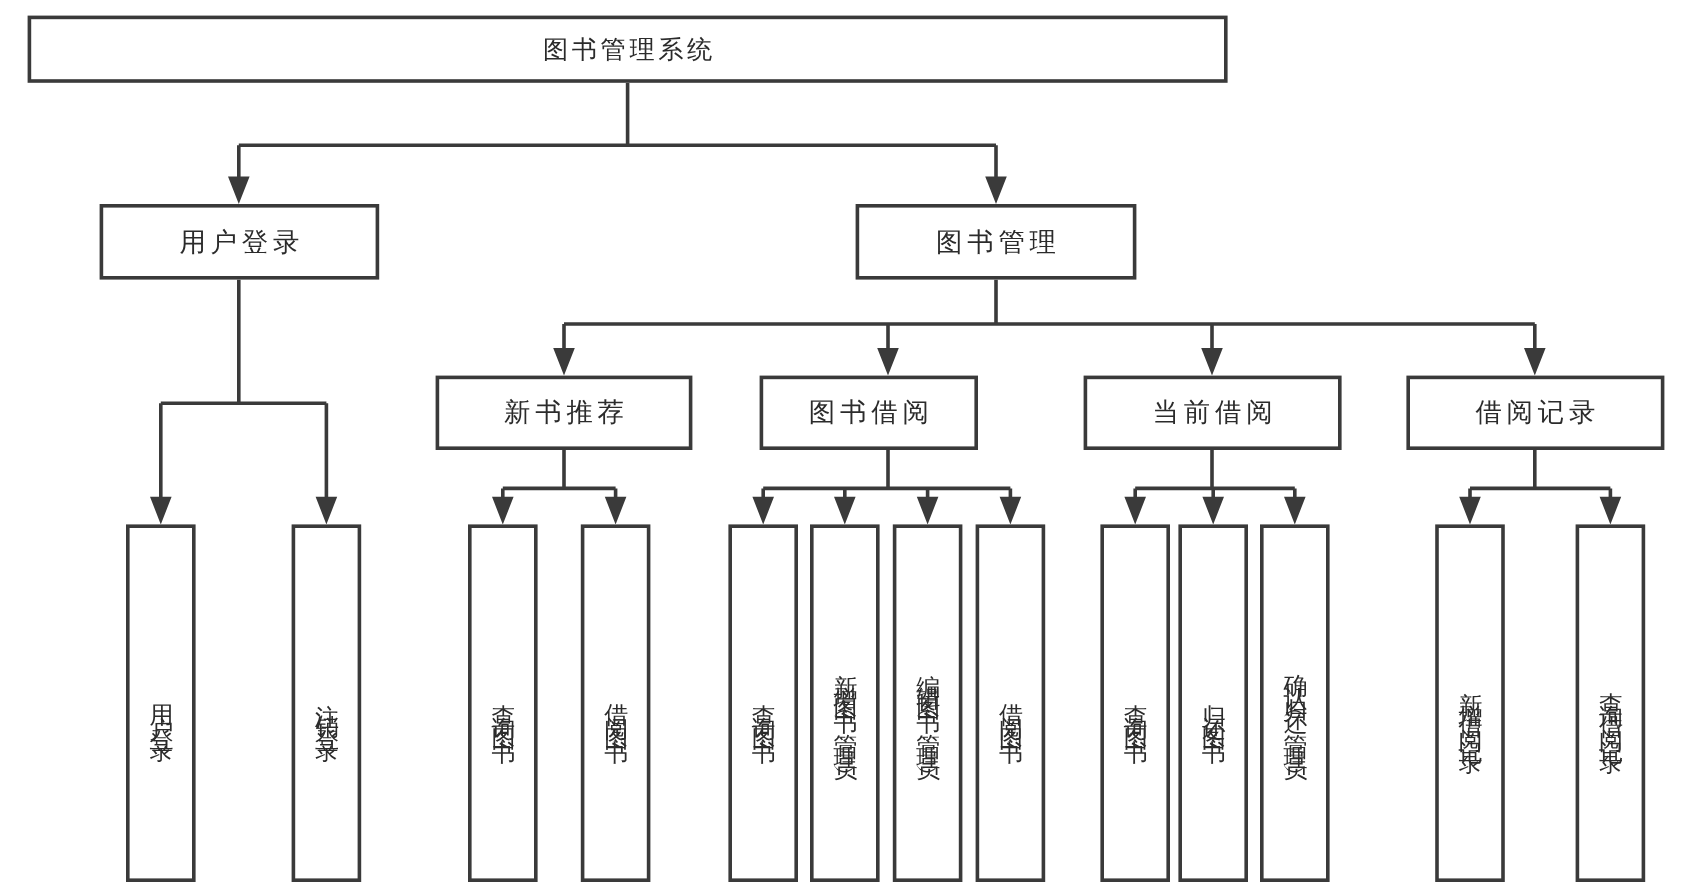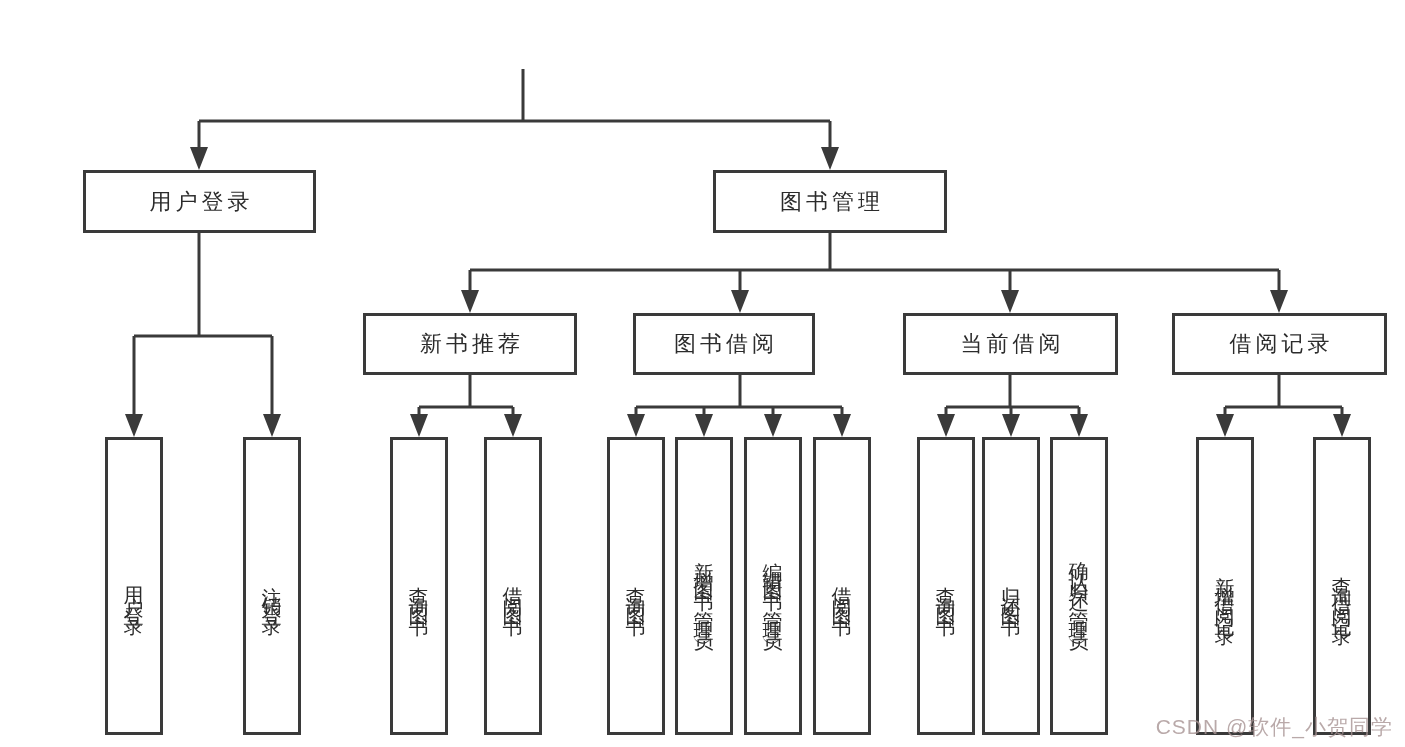--- a/index.html
+++ b/index.html
@@ -72,20 +72,23 @@
       M1001 290 L1019 290 L1010 313 Z  M1270 290 L1288 290 L1279 313 Z
       M125 414 L143 414 L134 437 Z  M263 414 L281 414 L272 437 Z
       M410 414 L428 414 L419 437 Z  M504 414 L522 414 L513 437 Z
       M627 414 L645 414 L636 437 Z  M695 414 L713 414 L704 437 Z
       M764 414 L782 414 L773 437 Z  M833 414 L851 414 L842 437 Z
       M937 414 L955 414 L946 437 Z  M1002 414 L1020 414 L1011 437 Z
       M1070 414 L1088 414 L1079 437 Z  M1216 414 L1234 414 L1225 437 Z
       M1333 414 L1351 414 L1342 437 Z"></path>
   </svg>
 
+  <div class="box root-box" style="left:23px; top:13px; width:1000px; height:56px;">
+    <span class="hlabel">图书管理系统</span>
+  </div>
 
   <div class="box" style="left:83px; top:170px; width:233px; height:63px;">
     <span class="hlabel">用户登录</span>
   </div>
   <div class="box" style="left:713px; top:170px; width:234px; height:63px;">
     <span class="hlabel">图书管理</span>
   </div>
 
   <div class="box" style="left:363px; top:313px; width:214px; height:62px;">
     <span class="hlabel">新书推荐</span>
@@ -137,15 +140,14 @@
     <span class="vlabel">确认归还（管理员）</span>
   </div>
 
   <div class="box leaf" style="left:1196px;">
     <span class="vlabel">新增借阅记录</span>
   </div>
   <div class="box leaf" style="left:1313px;">
     <span class="vlabel">查询借阅记录</span>
   </div>
 
-  <div class="watermark">CSDN @软件_小贺同学</div>
 
 </div>
 
 </body></html>

